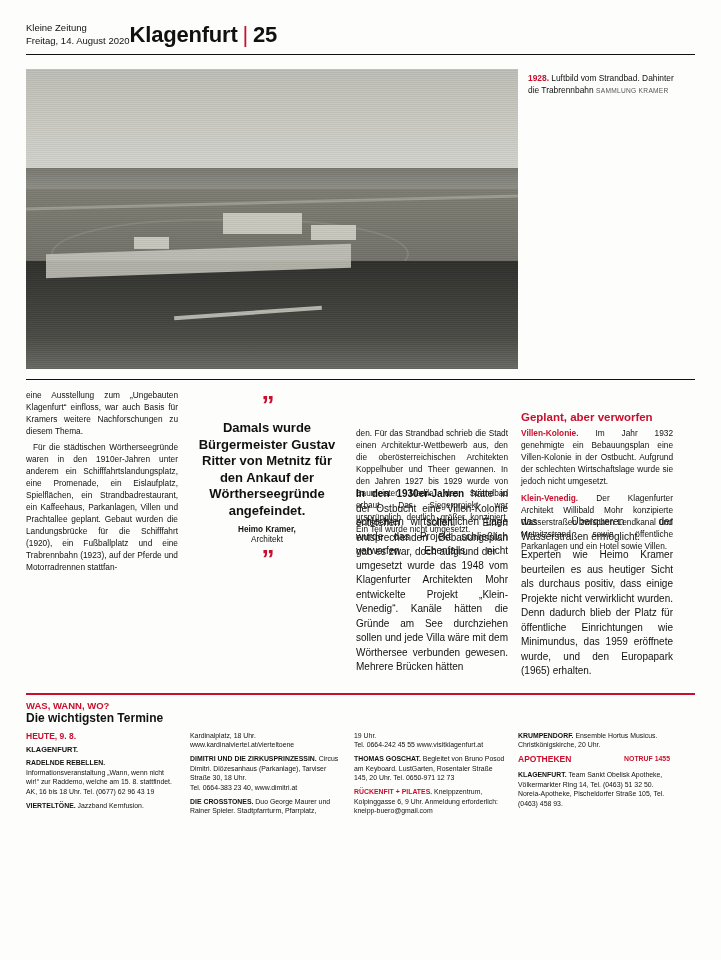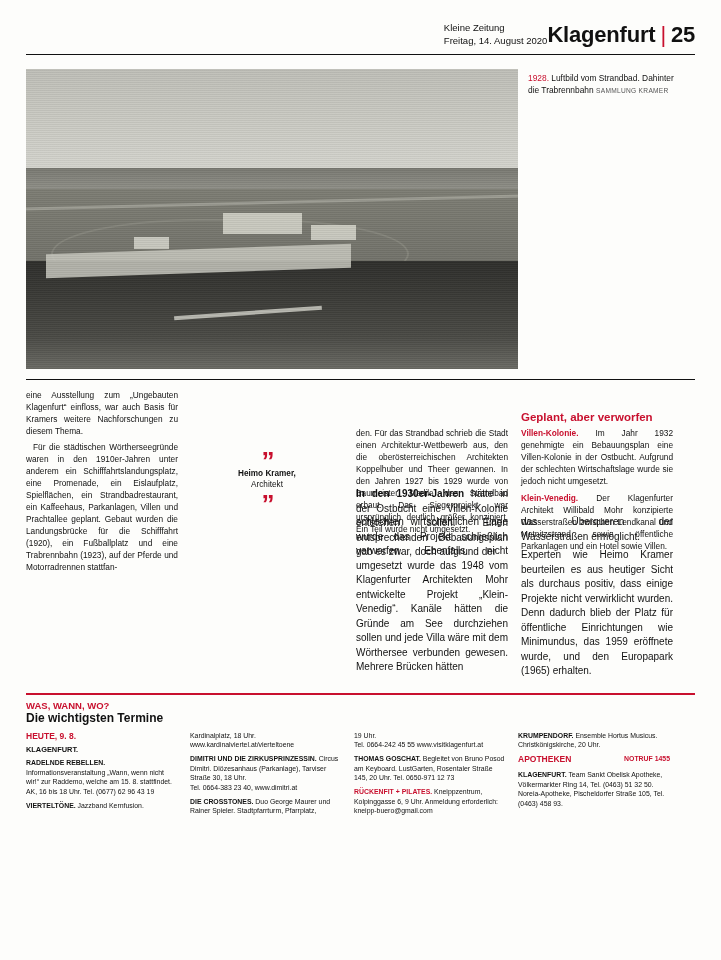--- a/index.html
+++ b/index.html
@@ -11,21 +11,21 @@
   }
   .page{
     position:relative;
     width:721px;height:960px;
     background:#fdfdfb;
     box-sizing:border-box;
     padding:22px 26px 0 26px;
   }
   
   .masthead{
-    display:flex;align-items:flex-end;justify-content:flex-end;
+    display:flex;align-items:flex-end;justify-content:flex-start;
     border-bottom:1.5px solid #111;
     padding-bottom:6px;
   }
   .mh-left{font-size:9.5px;line-height:1.35;color:#111;}
   .mh-left .paper{font-weight:400;}
   .mh-right{
     font-size:22px;font-weight:700;color:#111;letter-spacing:-.2px;
     display:flex;align-items:baseline;gap:5px;
   }
   .mh-right .sep{color:#c8102e;font-weight:400;}
@@ -83,21 +83,21 @@
   }
   .grain{
     position:absolute;inset:0;
     background:repeating-linear-gradient(0deg,rgba(0,0,0,.05) 0 1px,rgba(255,255,255,.03) 1px 2px);
     pointer-events:none;
   }
   .caption{
     width:150px;font-size:8.4px;line-height:1.42;color:#111;
     padding-top:4px;
   }
-  .caption .year{color:#c8102e;font-weight:400;text-align:center;}
+  .caption .year{color:#c8102e;font-weight:700;text-align:center;}
   .caption .src{font-size:6.6px;letter-spacing:.3px;color:#555;}
   
   .hr-thin{border-top:1px solid #111;margin-top:10px;}
   
   .cols{
     display:flex;gap:13px;margin-top:9px;align-items:center;
   }
   .col{width:152px;font-size:8.3px;line-height:1.45;color:#111;text-align:justify;hyphens:auto;}
   .col p{margin:0 0 4px 0;}
   .col p.indent{text-indent:7px;}
@@ -183,20 +183,21 @@
 
   <div class="cols">
 
     <div class="col">
       <p>eine Ausstellung zum „Ungebauten Klagenfurt“ einfloss, war auch Basis für Kramers weitere Nachforschungen zu diesem Thema.</p>
       <p class="indent">Für die städtischen Wörtherseegründe waren in den 1910er-Jahren unter anderem ein Schifffahrtslandungsplatz, eine Promenade, ein Eislaufplatz, Spielflächen, ein Strandbadrestaurant, ein Kaffeehaus, Parkanlagen, Villen und Prachtallee geplant. Gebaut wurden die Landungsbrücke für die Schifffahrt (1920), ein Fußballplatz und eine Trabrennbahn (1923), auf der Pferde und Motorradrennen stattfan-</p>
     </div>
 
     <div class="quote-col">
       <div class="qmark">”</div>
+      <div class="qtext">Damals wurde Bürgermeister Gustav Ritter von Metnitz für den Ankauf der Wörtherseegründe angefeindet.</div>
       <div class="qattr">Heimo Kramer,</div>
       <div class="qrole">Architekt</div>
       <div class="qmark" style="margin-top:8px">”</div>
     </div>
 
     <div class="col">
       <p>den. Für das Strandbad schrieb die Stadt einen Architektur-Wettbewerb aus, den die oberösterreichischen Architekten Koppelhuber und Theer gewannen. In den Jahren 1927 bis 1929 wurde von Baumeister Madile das Strandbad erbaut. Das Siegerprojekt war ursprünglich deutlich größer konzipiert. Ein Teil wurde nicht umgesetzt.</p>
     </div>
 
     <div class="col sb">

